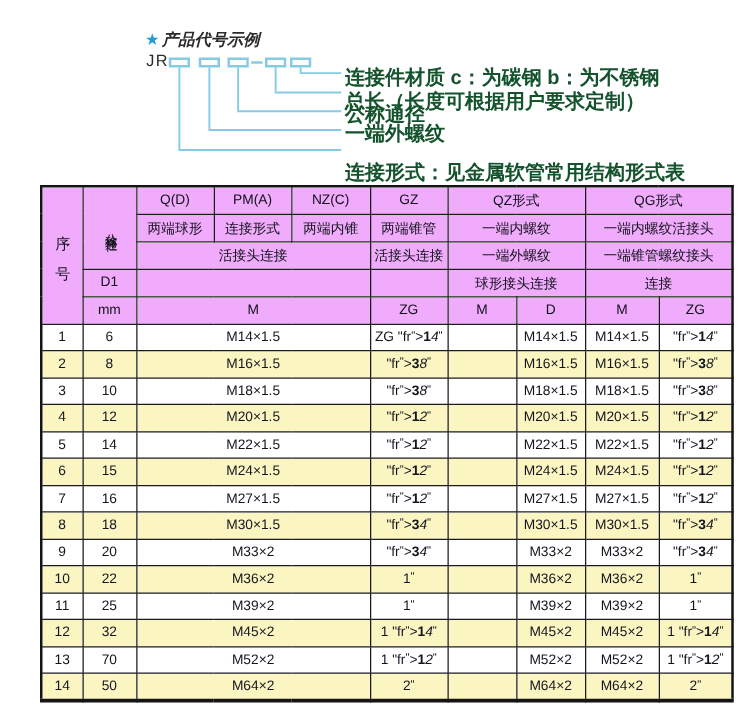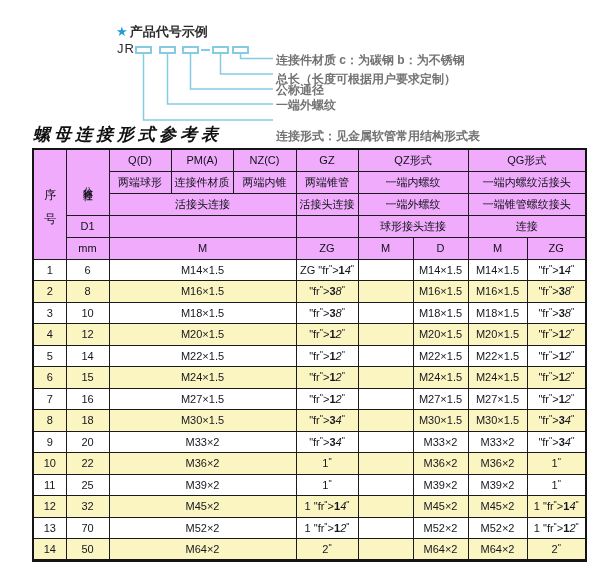--- a/index.html
+++ b/index.html
@@ -2,27 +2,27 @@
 <html><head>
 <meta charset="utf-8">
 <style>
   * { margin:0; padding:0; box-sizing:border-box; }
   html,body { background:#fff; }
   body { font-family:"Liberation Sans","DejaVu Sans",sans-serif; color:#1d1d26; }
   .page { position:relative; width:600px; height:567px; background:#ffffff; overflow:hidden; }
 
   
   .diagram { position:absolute; left:0; top:0; width:600px; height:148px; }
-  .star-line { position:absolute; left:116px; top:23px; font-size:13px; font-weight:bold; color:#2b2b2b; }
+  .star-line { position:absolute; left:116px; top:23px; font-size:13px; font-weight:bold; color:#2b2b2b;font-style:italic; }
   .star-line .star { color:#1e9cd7; margin-right:2px; }
   .jr { position:absolute; left:117px; top:41px; font-size:13px; font-weight:normal; color:#2b2b2b; letter-spacing:1px; }
   .code-box { position:absolute; top:46px; width:17px; height:8px; border:2px solid #85cbe4; background:#fff; }
   .code-dash { position:absolute; top:49px; width:9px; height:2px; background:#85cbe4; }
   .conn { position:absolute; left:0; top:0; pointer-events:none; }
-  .dlabel { position:absolute; left:276px; font-size:12px; font-weight:bold; color:#737373; white-space:nowrap; }
+  .dlabel { position:absolute; left:276px; font-size:16px; font-weight:bold; color:#14532d; white-space:nowrap; }
 
   
   .tbl-title { position:absolute; left:33px; top:123px; font-size:17px; font-weight:900;
                font-style:italic; font-family:"Liberation Serif","DejaVu Serif",serif;
                letter-spacing:4px; color:#111; }
 
   
   table.ref { position:absolute; left:32px; top:148px; width:553px;
               border-collapse:collapse; table-layout:fixed;
               border:2px solid #141414; border-bottom-width:3px; }
@@ -63,21 +63,20 @@
       <polyline points="143.5,54 143.5,120 273,120" fill="none" stroke="#85cbe4" stroke-width="1.5"></polyline>
     </svg>
 
     <div class="dlabel" style="top:52px">连接件材质  c：为碳钢  b：为不锈钢</div>
     <div class="dlabel" style="top:71px">总长（长度可根据用户要求定制）</div>
     <div class="dlabel" style="top:82px">公称通径</div>
     <div class="dlabel" style="top:97px">一端外螺纹</div>
     <div class="dlabel" style="top:128px">连接形式：见金属软管常用结构形式表</div>
   </div>
 
-  <div class="tbl-title">螺母连接形式参考表</div>
 
   <table class="ref">
     <colgroup>
       <col style="width:33px">
         <col style="width:43px">
       <col style="width:62px">
         <col style="width:62px">
         <col style="width:63px">
       <col style="width:62px">
       <col style="width:55px">
@@ -95,21 +94,21 @@
           </th>
         <th>Q(D)</th>
         <th>PM(A)</th>
         <th>NZ(C)</th>
         <th>GZ</th>
         <th colspan="2">QZ形式</th>
         <th colspan="2">QG形式</th>
       </tr>
       <tr>
         <th>两端球形</th>
-        <th>连接件材质</th>
+        <th>连接形式</th>
         <th>两端内锥</th>
         <th>两端锥管</th>
         <th colspan="2">一端内螺纹</th>
         <th colspan="2">一端内螺纹活接头</th>
       </tr>
       <tr>
         <th colspan="3">活接头连接</th>
         <th>活接头连接</th>
         <th colspan="2">一端外螺纹</th>
         <th colspan="2">一端锥管螺纹接头</th>

